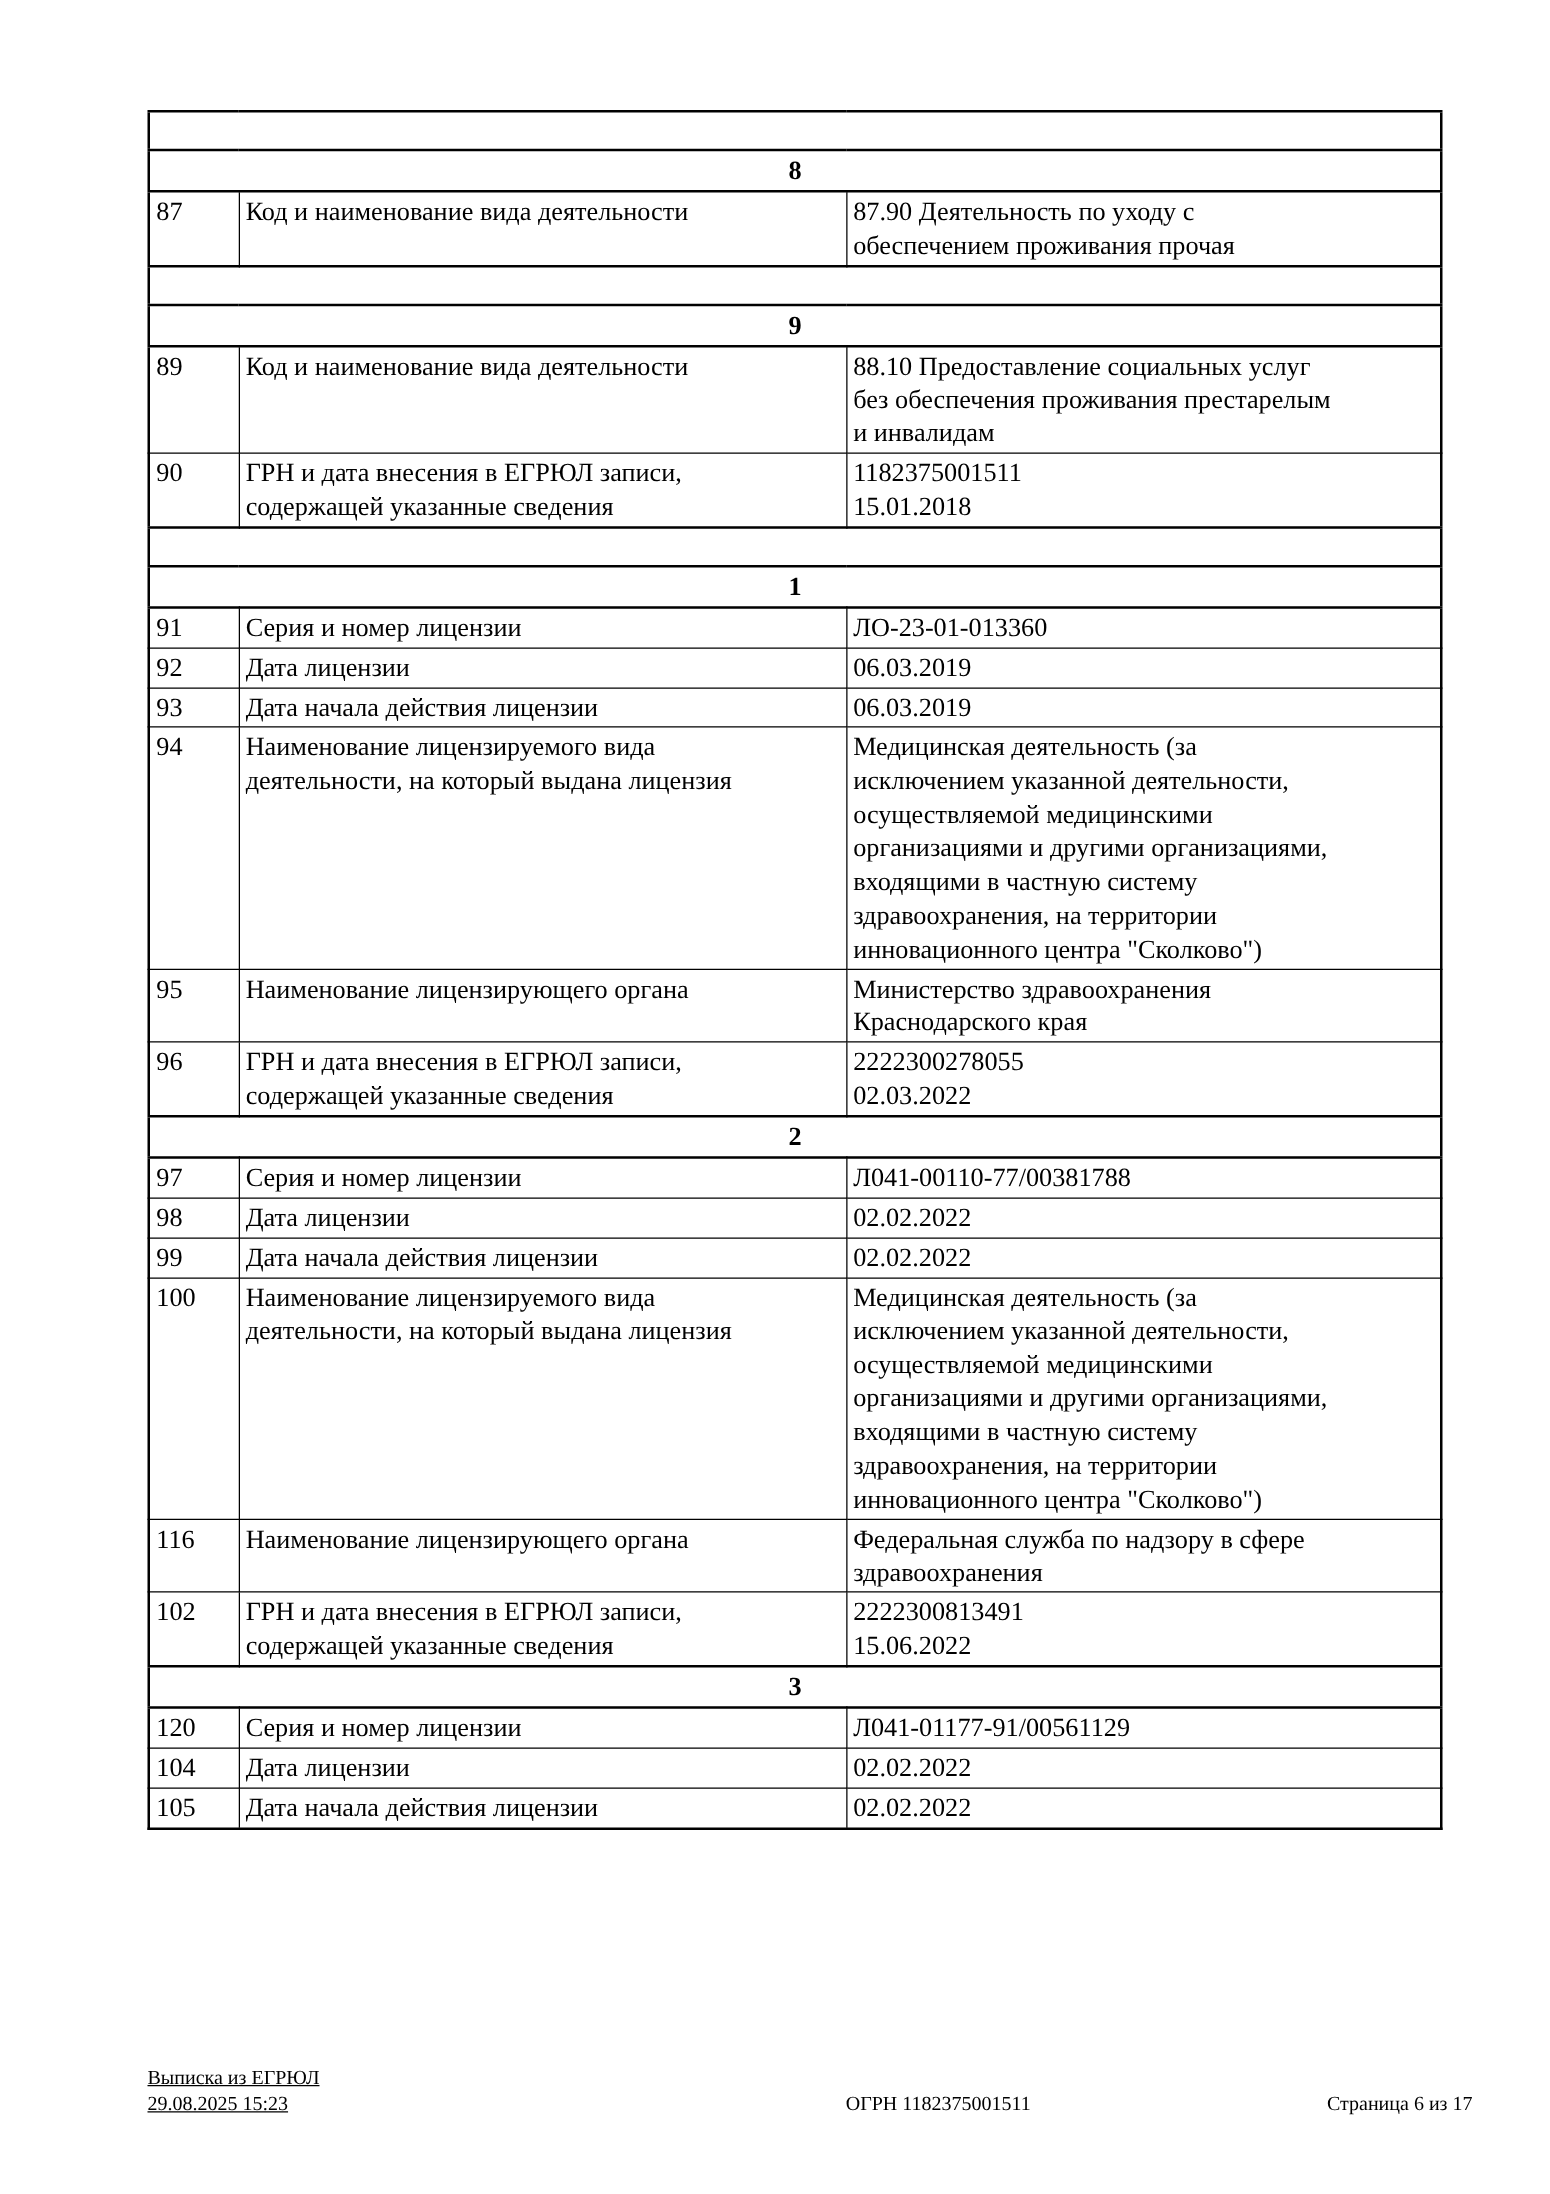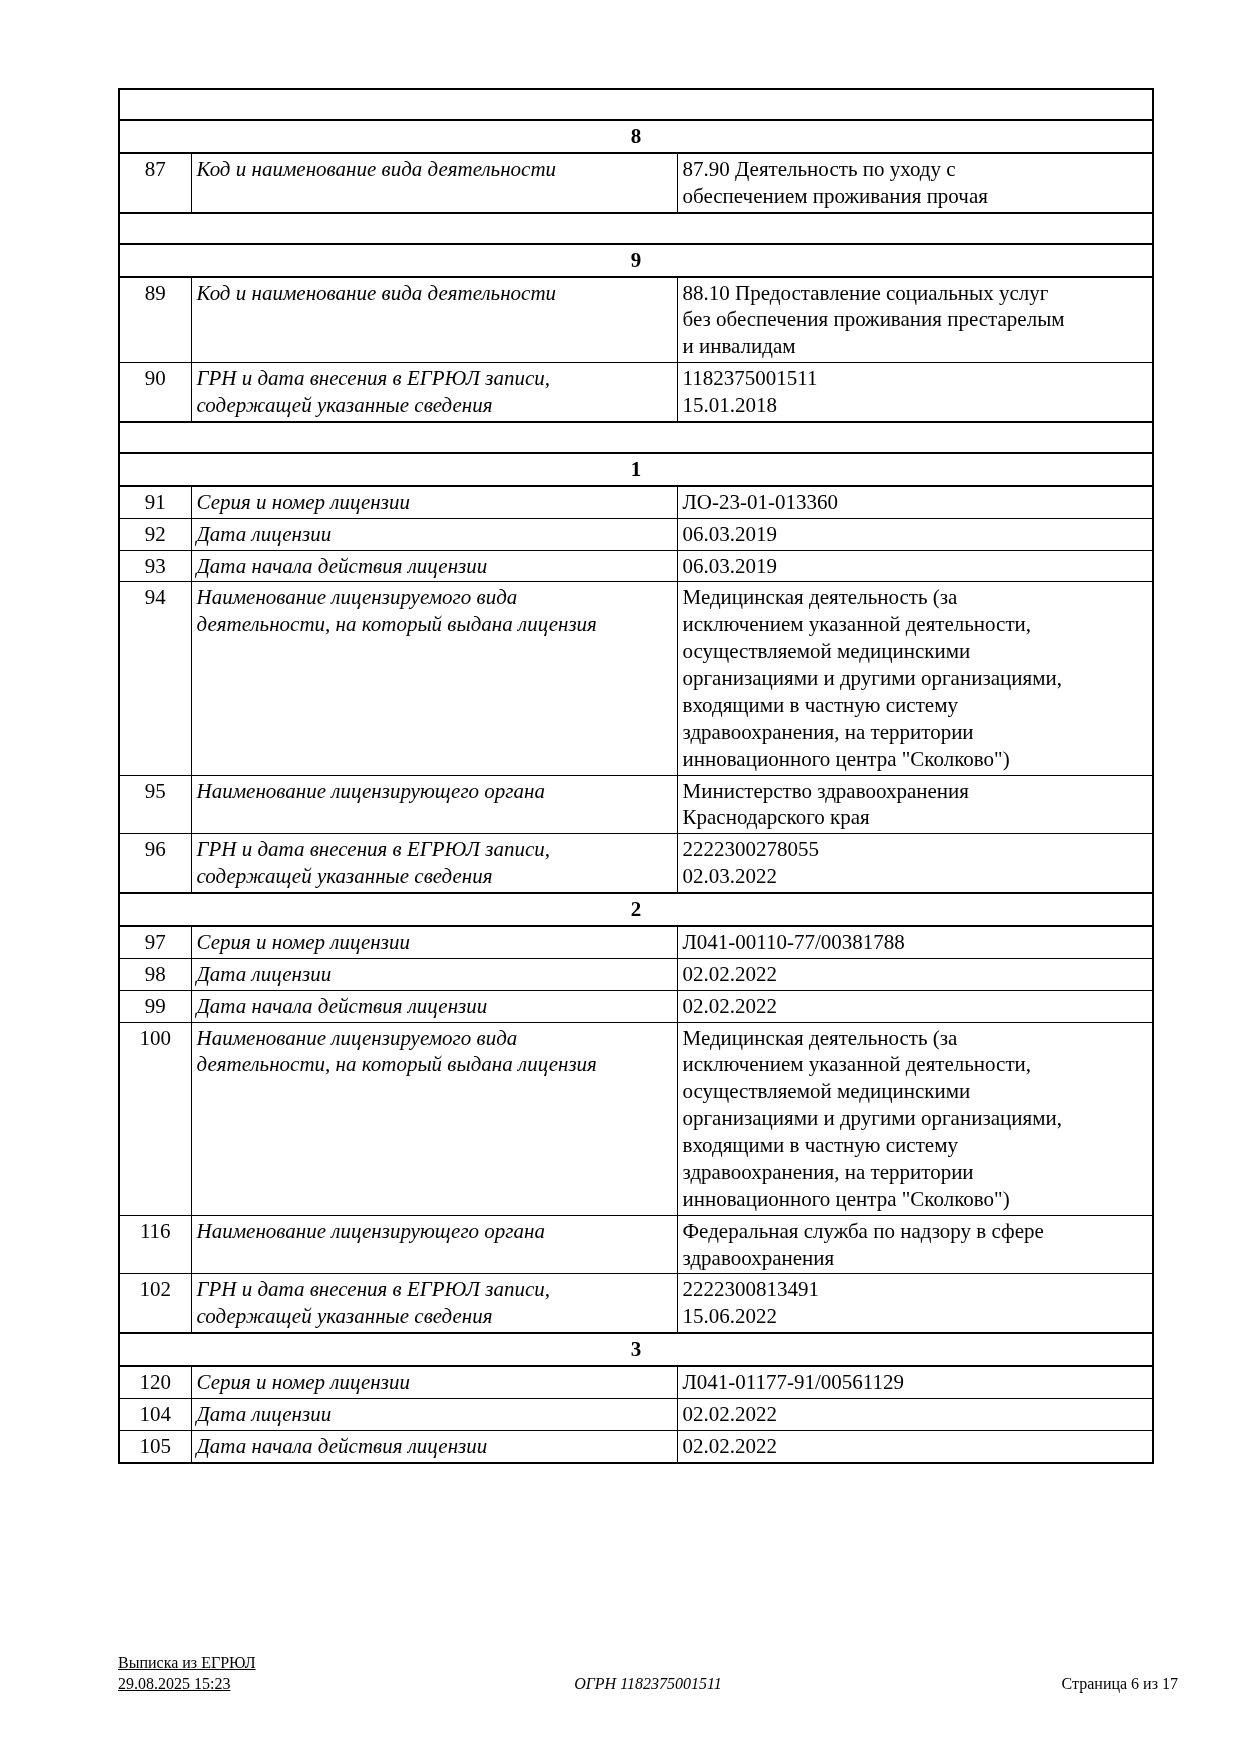--- a/index.html
+++ b/index.html
@@ -22,22 +22,22 @@
     border: 2px solid #000000;
     font-size: 21px;
     line-height: 1.28;
   }
   table.doc-table td {
     border: 1px solid #000000;
     vertical-align: top;
     padding: 2px 5px;
     overflow: hidden;
   }
-  td.num { text-align: center; padding: 2px 2px; }
-  td.label { white-space: pre-line; font-style: italic; }
+  td.num { text-align: left; padding: 2px 2px; }
+  td.label { white-space: pre-line; }
   td.value { white-space: pre-line; }
   tr.section td {
     border-top-width: 2px;
     border-bottom-width: 2px;
     text-align: center;
     font-weight: bold;
   }
   tr.spacer td {
     border-top-width: 2px;
     border-bottom-width: 2px;
@@ -49,21 +49,21 @@
     left: 118px;
     top: 1652px;
     width: 1060px;
     display: flex;
     align-items: flex-end;
     justify-content: space-between;
     font-size: 16px;
     line-height: 21px;
   }
   .footer-left { flex: 1; text-align: left; text-decoration: underline; }
-  .footer-center { flex: 1; text-align: center; font-style: italic; }
+  .footer-center { flex: 1; text-align: right; }
   .footer-right { flex: 1; text-align: right; }
 </style>
 </head>
 <body>
 
 <div class="page">
 
   <table class="doc-table">
     <colgroup>
       <col style="width:72px">

